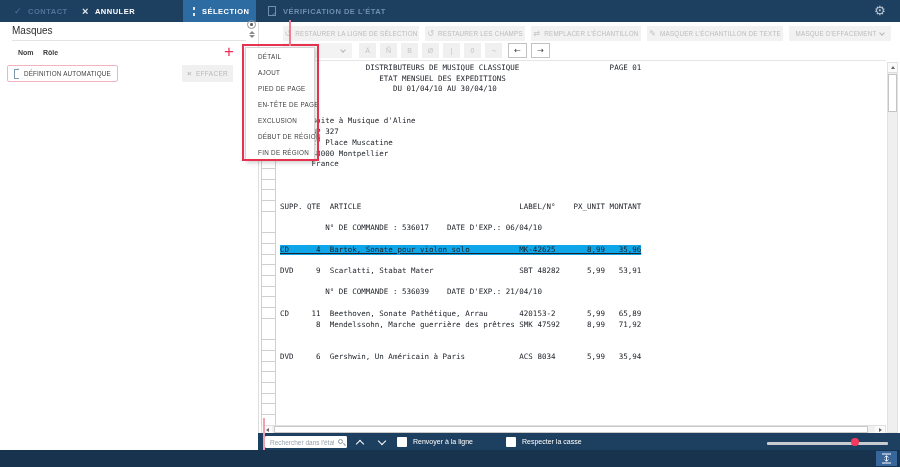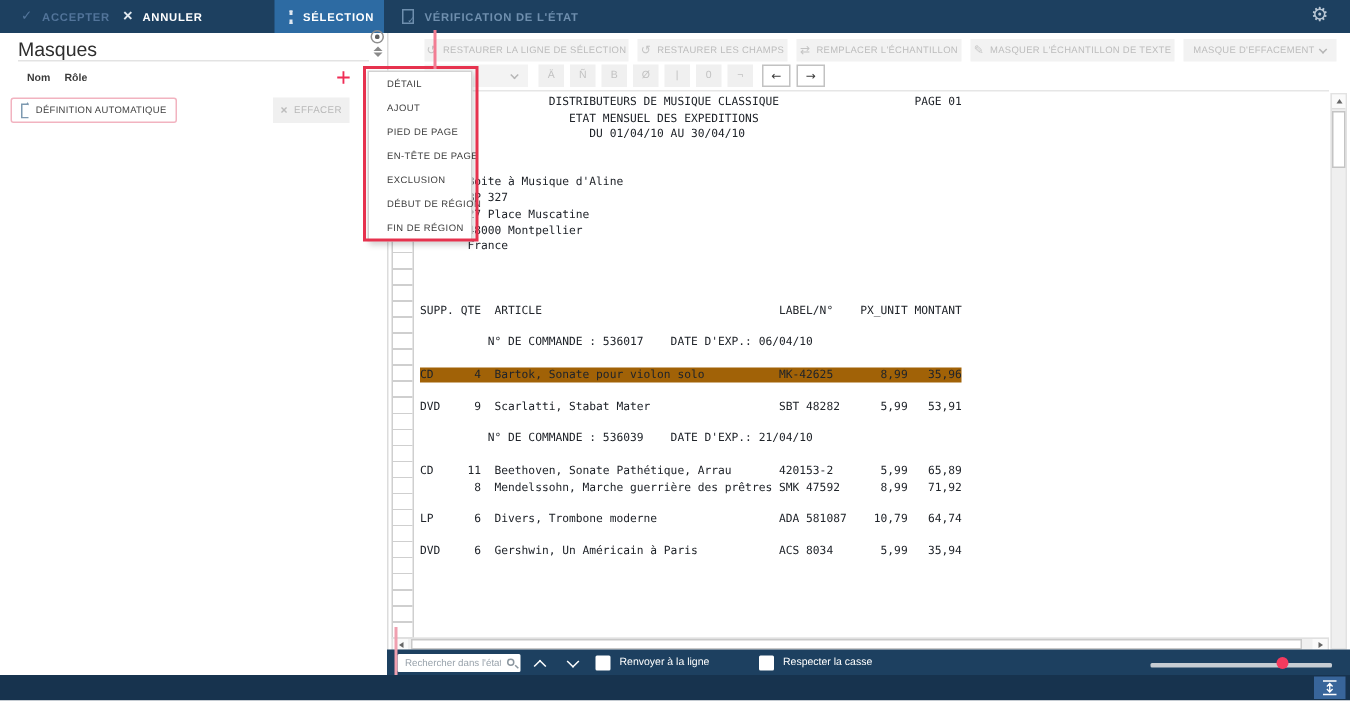--- a/index.html
+++ b/index.html
@@ -21,21 +21,21 @@
   .tab-ver { left:258px; color:#6f8fae; }
   .tab-reg { left:360px; color:#fff; }
   .sel-frame { width:9px; height:9px; border:1px dashed #dfe8f1; }
   .ver-doc { width:8px; height:10px; border:1px solid #6f8fae; position:relative; }
   .ver-doc i { position:absolute; right:-2px; bottom:-2px; font-style:normal; font-size:6px; color:#6f8fae;
                font-family:"DejaVu Sans", sans-serif; }
   .gear { left:874px; top:3px; font-family:"DejaVu Sans", sans-serif; font-size:13px; color:#b9c7d5; }
 
   
   .panel { left:0; top:22px; width:258px; height:428px; background:#fff; }
-  .panel-title { left:12px; top:25px; font-size:13px; color:#2e2e2e; }
+  .panel-title { left:12px; top:25px; font-size:10px; color:#2e2e2e; }
   .panel-sep { left:12px; top:40px; width:234px; height:1px; background:#e3e3e3; }
   .col-hdr { top:49px; font-size:7px; font-weight:bold; color:#3c3c3c; }
   .plus { left:224px; top:43px; font-size:17px; font-weight:300; color:#ef2c55; line-height:1; }
   .defbtn { left:7px; top:65px; width:111px; height:17px; border:1px solid #f2b3c0; border-radius:2px;
             background:#fff; display:flex; align-items:center; gap:5px; padding:0 6px;
             font-size:6.3px; letter-spacing:.2px; color:#3f3f3f; white-space:nowrap; }
   .erasebtn { left:182px; top:65px; width:51px; height:17px; background:#f0f0f0; display:flex;
               align-items:center; justify-content:center; gap:4px; font-size:6.5px; letter-spacing:.3px;
               color:#b9b9b9; }
   .divider { left:258px; top:22px; width:1px; height:428px; background:#dcdcdc; }
@@ -59,21 +59,21 @@
   .toolbar-border { left:259px; top:60px; width:627px; height:1px; background:#e6e6e6; }
 
   
   .cells { left:261px; top:62px; width:15px; height:364px; border-left:1px solid #cfcfcf;
            border-right:1px solid #cfcfcf;
            background:repeating-linear-gradient(to bottom,#fff 0 9.7px,#cfcfcf 9.7px 10.7px); }
   .rlines { left:280px; top:63px; width:600px; height:362px; overflow:hidden; }
   .rline { height:10.7px; line-height:10.7px; font-family:"DejaVu Sans Mono", monospace;
            font-size:7.5px; color:#20242a; white-space:pre; }
   .rline span { display:inline-block; white-space:pre; }
-  .rline.hl span { background:#a16207; padding-left:6px; margin-left:-6px; }
+  .rline.hl span { background:#0ea5e9; padding-left:6px; margin-left:-6px;text-decoration:underline; }
 
   .vscroll { left:887px; top:62px; width:11px; height:371px; background:#efefef; border:1px solid #e2e2e2; }
   .vs-up { position:absolute; left:0; top:0; width:9px; height:10px; background:#fafafa;
            border-bottom:1px solid #ddd; display:flex; align-items:center; justify-content:center; }
   .tri-up { width:0; height:0; border-left:2.5px solid transparent; border-right:2.5px solid transparent;
             border-bottom:3.5px solid #666; }
   .vs-thumb { position:absolute; left:0; top:11px; width:9px; height:38px; background:#fff;
               border:1px solid #c4c4c4; }
   .hscroll { left:261px; top:425px; width:625px; height:9px; background:#f0f0f0; border:1px solid #e0e0e0; }
   .hs-btn { position:absolute; top:0; width:10px; height:7px; background:#fafafa;
@@ -128,21 +128,21 @@
           border-bottom:3.5px solid #8a8a8a; }
   .a-down { width:0; height:0; border-left:3px solid transparent; border-right:3px solid transparent;
             border-top:3.5px solid #8a8a8a; }
 </style>
 </head>
 <body>
 
 <div class="abs topbar">
   <div class="tb-item tb-accept">
     <span class="chk">✓</span>
-    <span>ACCEPTER</span>
+    <span>CONTACT</span>
   </div>
   <div class="tb-item tb-cancel">
     <span class="xmark">×</span>
     <span>ANNULER</span>
   </div>
   <div class="tab tab-sel">
     <span class="sel-frame"></span>
     <span>SÉLECTION</span>
   </div>
   <div class="tab tab-ver">
@@ -288,21 +288,20 @@
 
     <div class="rline"><span></span></div>
 
     <div class="rline"><span>CD     11  Beethoven, Sonate Pathétique, Arrau       420153-2       5,99   65,89</span></div>
 
     <div class="rline"><span>        8  Mendelssohn, Marche guerrière des prêtres SMK 47592      8,99   71,92</span></div>
 
 
     <div class="rline"><span></span></div>
 
-    <div class="rline"><span>LP      6  Divers, Trombone moderne                  ADA 581087    10,79   64,74</span></div>
 
     <div class="rline"><span></span></div>
 
     <div class="rline"><span>DVD     6  Gershwin, Un Américain à Paris            ACS 8034       5,99   35,94</span></div>
   </div>
 
 <div class="abs vscroll">
   <div class="vs-up">
       <span class="tri-up"></span>
     </div>

